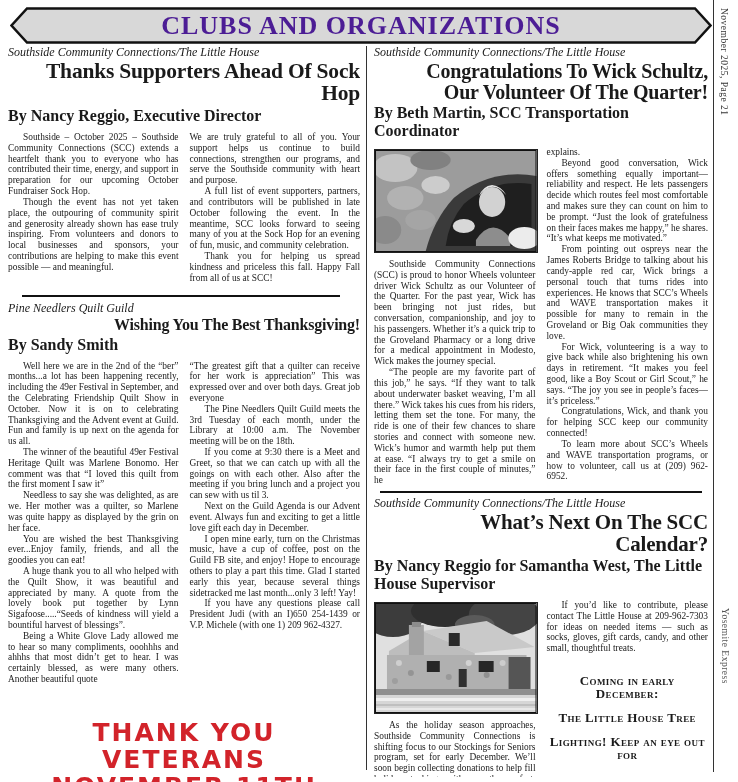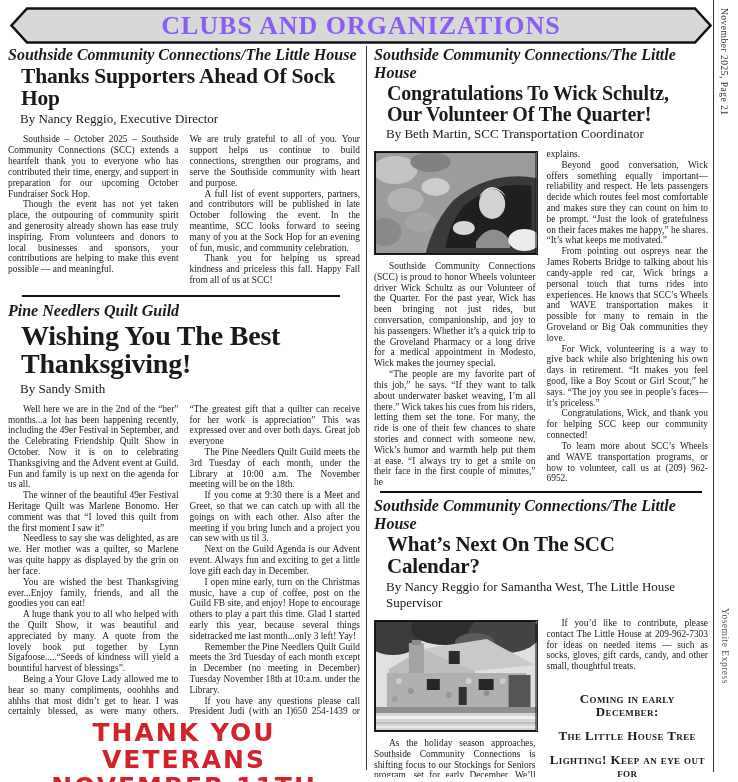--- a/index.html
+++ b/index.html
@@ -4,39 +4,39 @@
 <style>
   html,body{margin:0;padding:0;background:#e9e9e9;}
   .page{position:relative;width:738px;height:782px;background:#ffffff;
         font-family:"Liberation Serif",serif;color:#1a1a1a;overflow:hidden;margin:0 auto;}
 
   
   .banner{position:absolute;left:10px;top:7px;width:702px;height:37px;}
   .banner svg{position:absolute;left:0;top:0;width:100%;height:100%;}
   .banner .banner-title{position:absolute;left:0;top:0;width:100%;height:100%;
         display:flex;align-items:center;justify-content:center;
-        font-size:26px;font-weight:700;letter-spacing:1px;color:#8b5cf6;}
+        font-size:26px;font-weight:700;letter-spacing:1px;color:#4c1d95;}
 
   
   .vrule{position:absolute;width:1px;background:#333;}
   .hrule{position:absolute;height:1px;background:#111;}
 
   
   .edge-text{position:absolute;writing-mode:vertical-rl;font-size:9.5px;color:#333;
         letter-spacing:.5px;}
 
   
   .article{position:absolute;overflow:hidden;}
-  .kicker{font-style:italic;font-size:16px;line-height:1.1;margin:0 0 2px 0;font-weight:bold;}
-  .headline{font-weight:700;line-height:1.02;margin:0 0 2px 13px;letter-spacing:-.2px;}
+  .kicker{font-style:italic;font-size:12px;line-height:1.1;margin:0 0 2px 0;}
+  .headline{font-weight:700;line-height:1.02;margin:0 0 2px 13px;letter-spacing:-.2px;text-align:right;}
   .headline.h-big{font-size:21.5px;}
-  .headline.h-quilt{font-size:28px;}
+  .headline.h-quilt{font-size:16px;}
   .headline.h-wick{font-size:20px;}
   .headline.h-cal{font-size:21px;}
-  .byline{font-weight:400;font-size:13px;margin:1px 0 7px 12px;}
+  .byline{font-weight:700;font-size:16px;margin:1px 0 7px 0;}
   .cols{display:flex;gap:11px;}
   .col{flex:1;min-width:0;font-size:9.4px;line-height:1.15;}
   .col p{margin:0;text-align:justify;text-indent:15px;}
   .col p.flush{text-indent:0;}
 
   
   .photo{width:100%;display:block;border:1px solid #222;margin:2px 0 6px 0;background:#bbb;}
 
   
   .veterans{position:absolute;text-align:center;
@@ -89,29 +89,28 @@
     <p class="kicker">Pine Needlers Quilt Guild</p>
     <h1 class="headline h-quilt">Wishing You The Best Thanksgiving!</h1>
     <p class="byline">By Sandy Smith</p>
     <div class="cols">
       <div class="col">
           <p>Well here we are in the 2nd of the “ber” months...a lot has been happening recently, including the 49er Festival in September, and the Celebrating Friendship Quilt Show in October. Now it is on to celebrating Thanksgiving and the Advent event at Guild.  Fun and family is up next on the agenda for us all.</p>
           <p>The winner of the beautiful 49er Festival Heritage Quilt was Marlene Bonomo. Her comment was that “I loved this quilt from the first moment I saw it”</p>
           <p>Needless to say she was delighted, as are we.  Her mother was a quilter, so Marlene was quite happy as displayed by the grin on her face.</p>
           <p>You are wished the best Thanksgiving ever...Enjoy family, friends, and all the goodies you can eat!</p>
           <p>A huge thank you to all who helped with the Quilt Show, it was beautiful and appreciated by many. A quote from the lovely book put together by Lynn Sigafoose.....“Seeds of kindness will yield a bountiful harvest of blessings”.</p>
-          <p>Being a Your Glove Lady allowed me to hear so many compliments, ooohhhs and ahhhs that most didn’t get to hear. I was certainly blessed, as were many others.  Another beautiful quote</p>
+          <p>Being a White Glove Lady allowed me to hear so many compliments, ooohhhs and ahhhs that most didn’t get to hear. I was certainly blessed, as were many others.  Another beautiful quote</p>
         </div>
       <div class="col">
           <p class="flush">“The greatest gift that a quilter can receive for her work is appreciation” This was expressed over and over both days.  Great job everyone</p>
           <p>The Pine Needlers Quilt Guild meets the 3rd Tuesday of each month, under the Library at 10:00 a.m.  The November meeting will be on the 18th.</p>
           <p>If you come at 9:30 there is a Meet and Greet, so that we can catch up with all the goings on with each other.  Also after the meeting if you bring  lunch and a project you can sew with us til 3.</p>
           <p>Next on the Guild Agenda is our Advent event. Always fun and exciting to get a little love gift each day in December.</p>
           <p>I open mine early, turn on the Christmas music, have a cup of coffee, post on the Guild FB site, and enjoy! Hope to encourage others to play a part this time. Glad I started early this year, because several things sidetracked me last month...only 3 left!  Yay!</p>
-          <p>Remember the Pine Needlers Quilt Guild meets the 3rd Tuesday of each month except in December (no meeting in December) Tuesday November 18th at 10:a.m. under the Library.</p>
           <p>If you have any questions please call President Judi (with an I)650 254-1439 or V.P. Michele (with one 1) 209 962-4327.</p>
         </div>
     </div>
   </article>
 
   <div class="veterans" style="left:8px;top:719px;width:352px;">
     <div>THANK YOU VETERANS</div>
     <div>NOVEMBER 11TH</div>
   </div>
 

